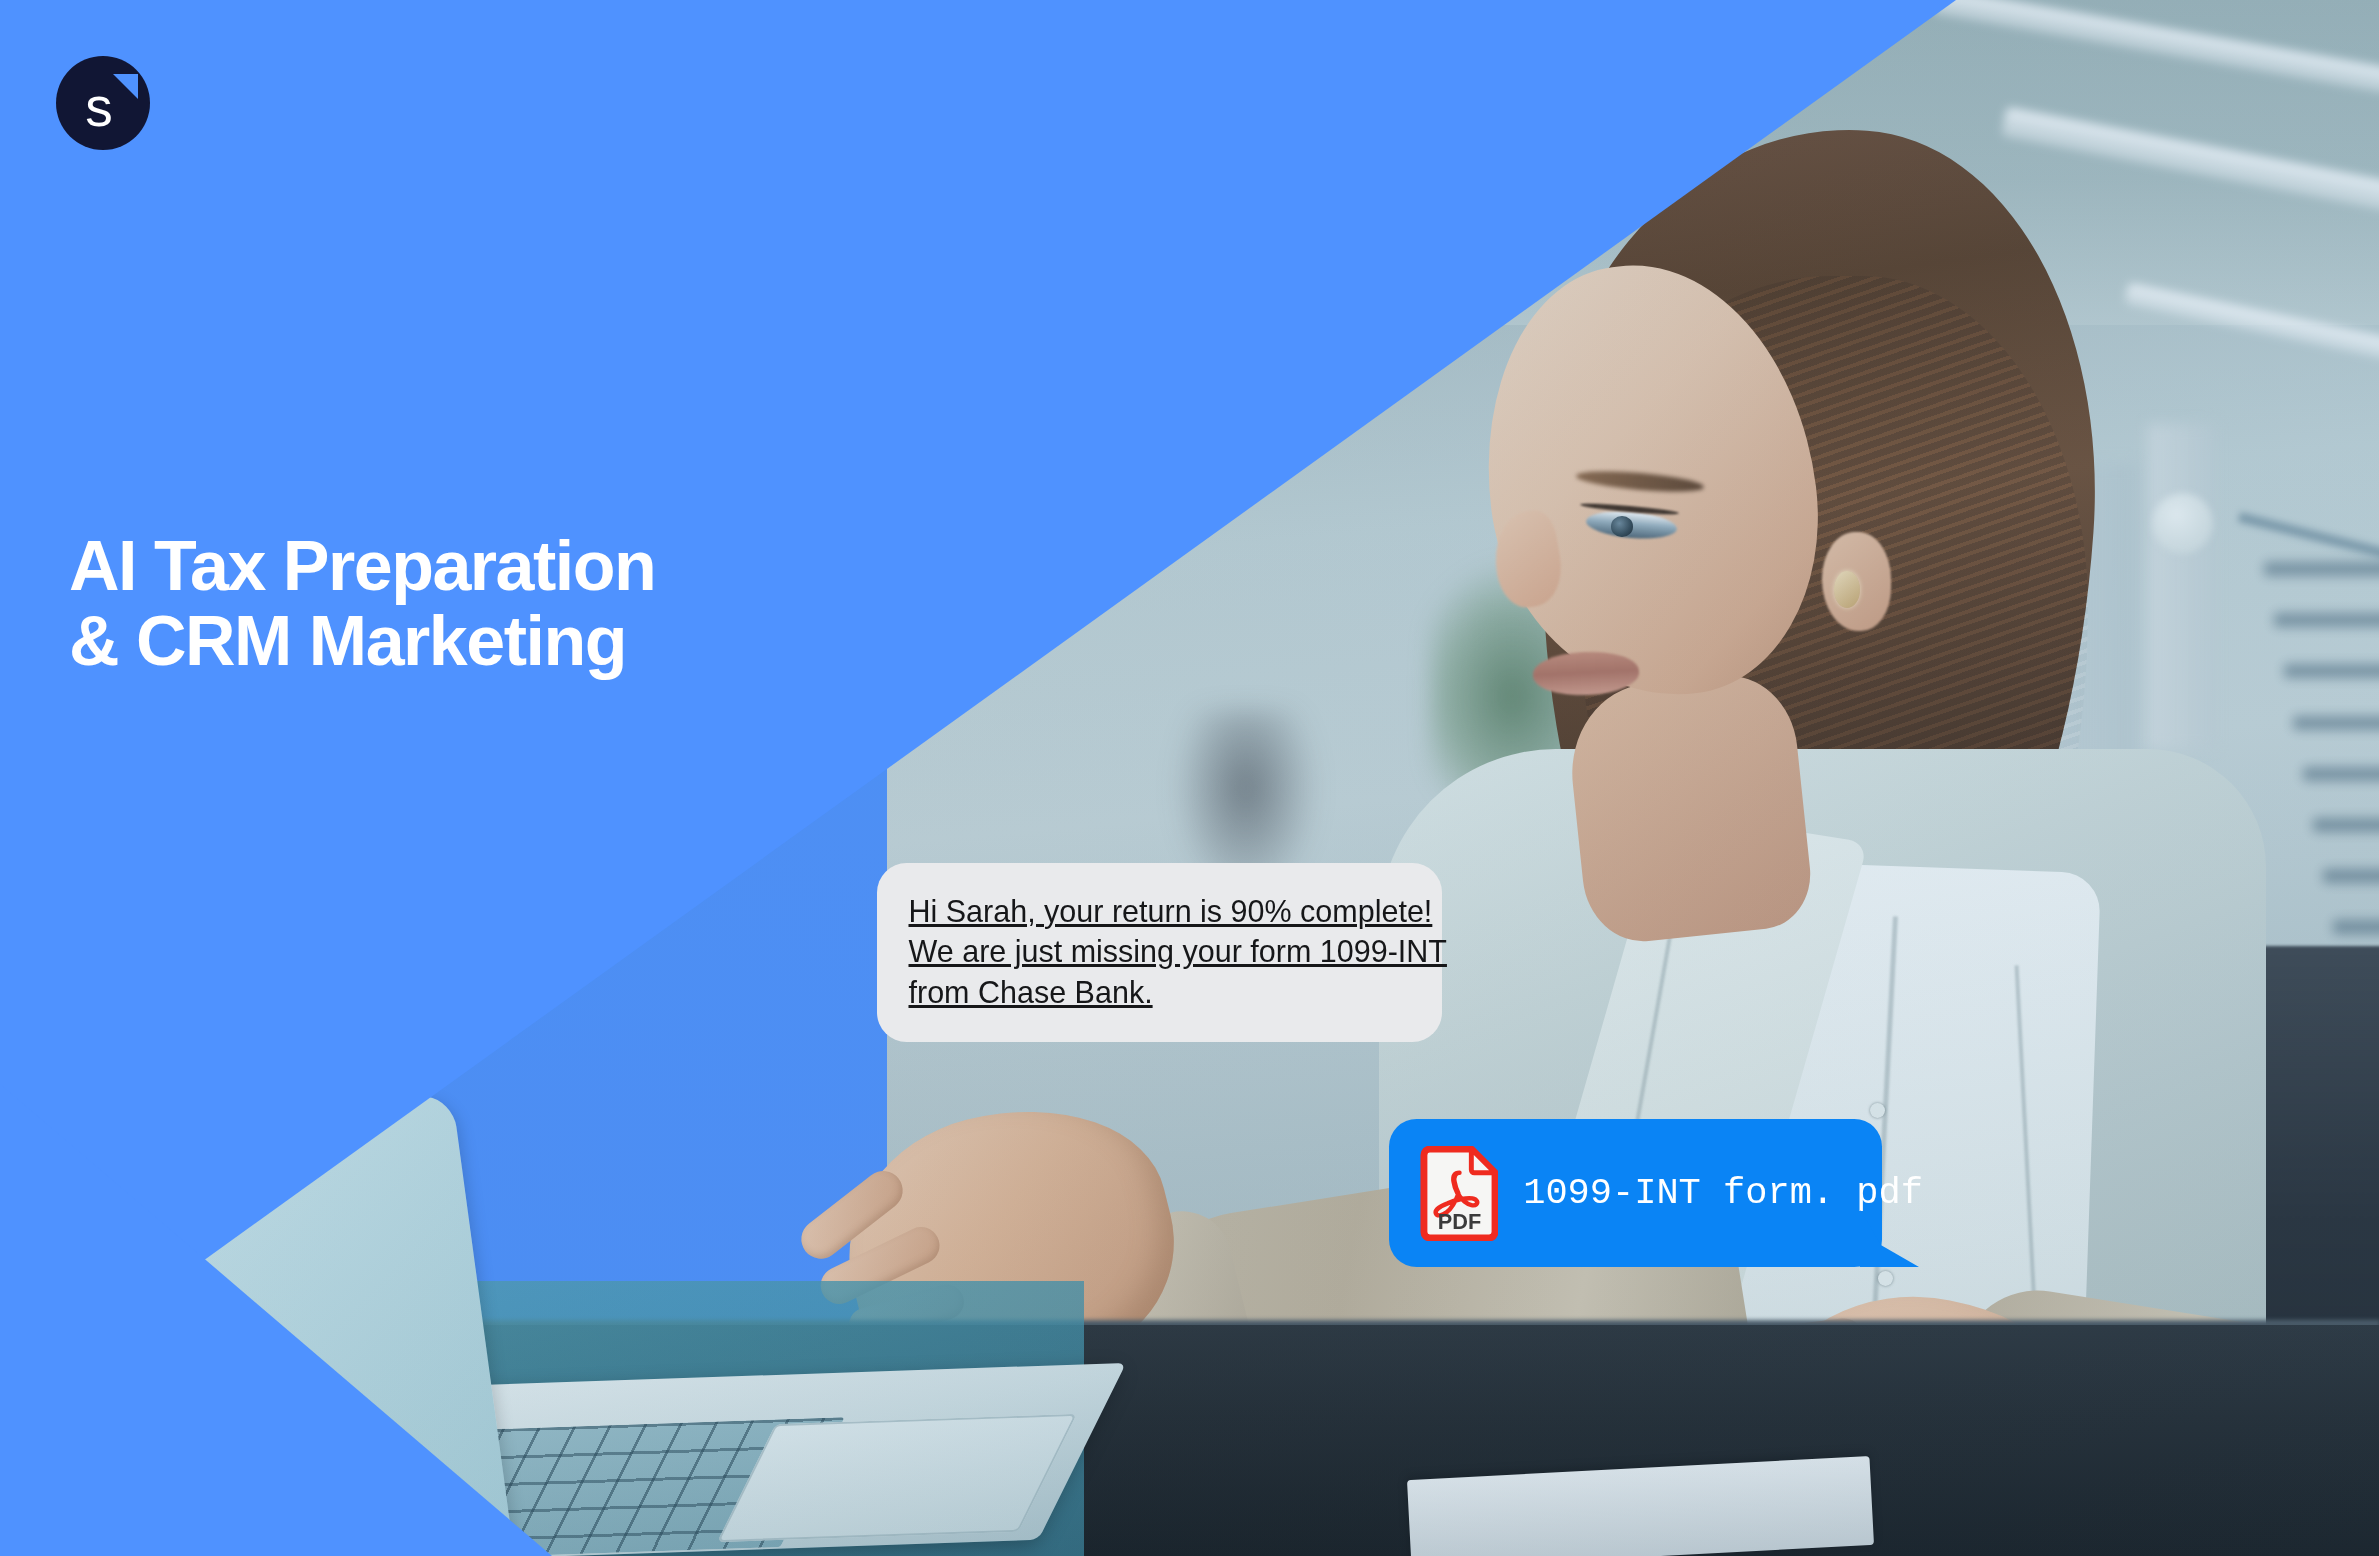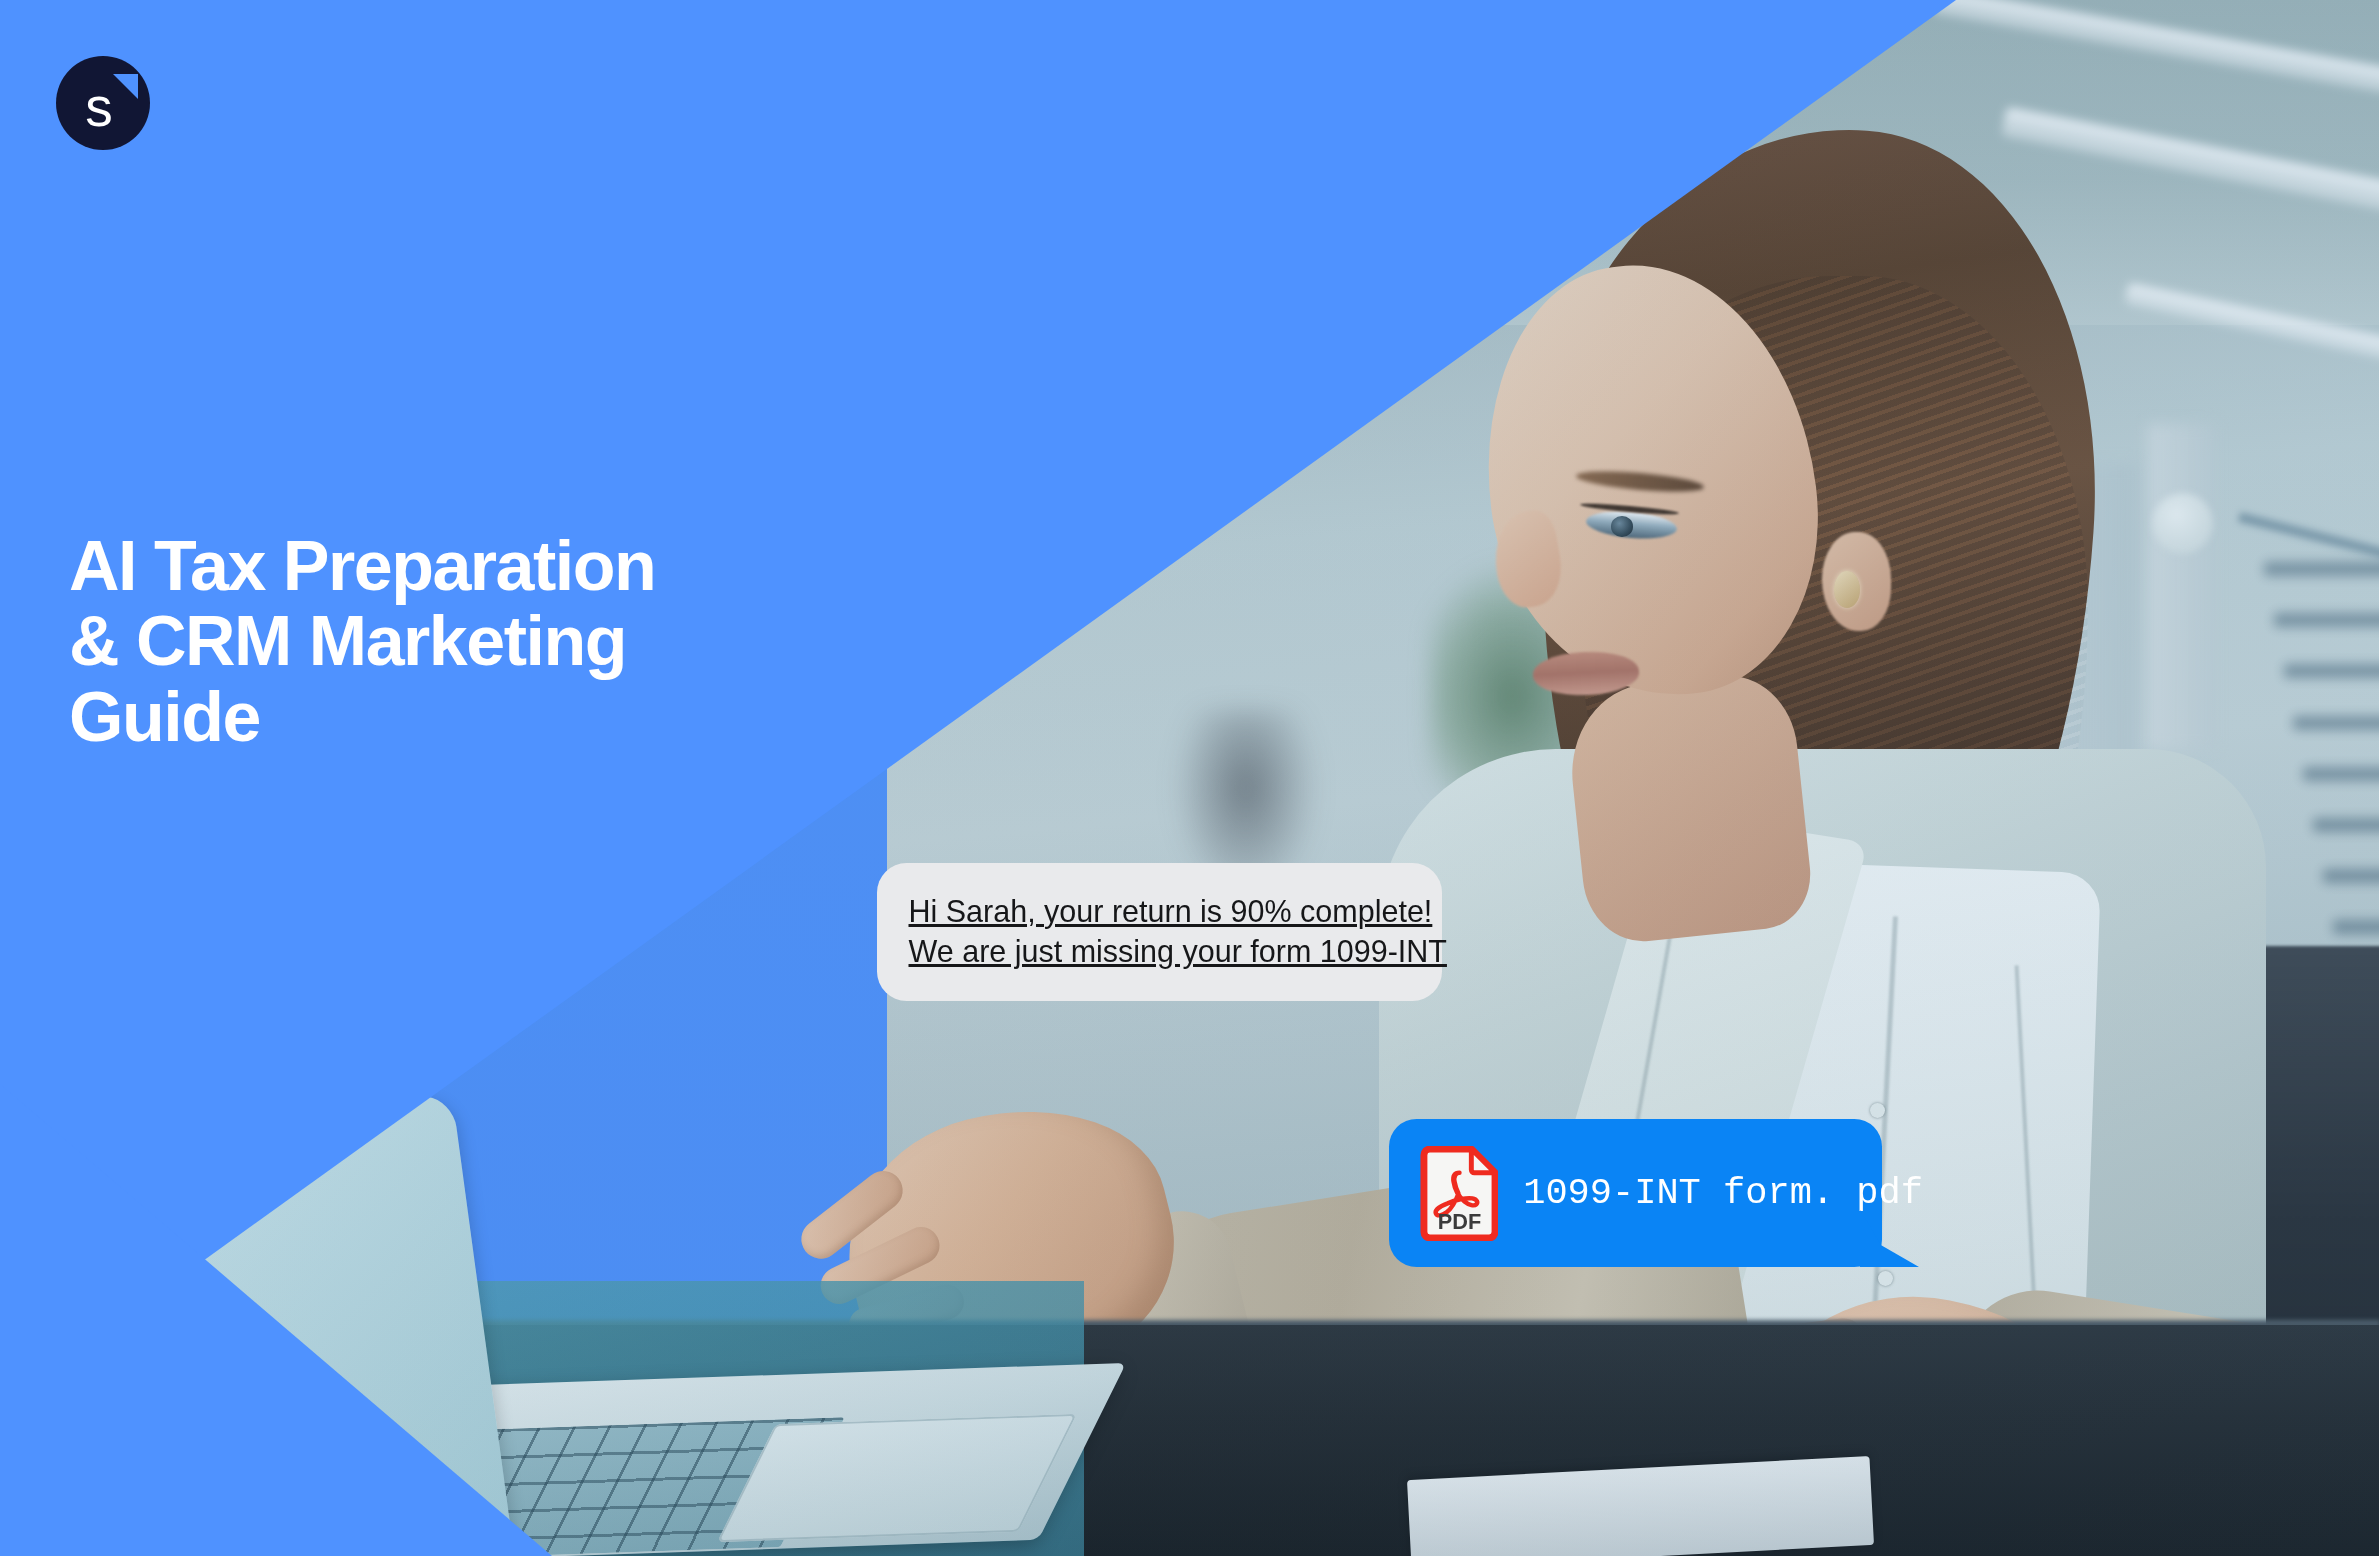--- a/index.html
+++ b/index.html
@@ -548,26 +548,26 @@
   <div class="blue-overlay-bottom"></div>
 
   <div class="logo">
     <span class="logo-letter">s</span>
     <span class="logo-flag"></span>
   </div>
 
   <h1 class="title">
     <span>AI Tax Preparation</span><br>
     <span>&amp; CRM Marketing</span><br>
-    <span>Guide</span>
   </h1>
 
   <div class="bubble-gray">
     <p>Hi Sarah, your return is 90% complete!</p>
     <p>We are just missing your form 1099-INT</p>
+    <p>from Chase Bank.</p>
   </div>
 
   <div class="bubble-blue">
     <span class="pdf-icon">
       <svg width="79" height="95" viewBox="0 0 80 96" xmlns="http://www.w3.org/2000/svg">
         <path d="M5 9 A6 6 0 0 1 11 3 L53 3 L77 27 L77 87 A6 6 0 0 1 71 93 L11 93 A6 6 0 0 1 5 87 Z" fill="#f6f6f4" stroke="#ef2b1f" stroke-width="7" stroke-linejoin="round"></path>
         <path d="M53 3 L77 27 L56 27 A3 3 0 0 1 53 24 Z" fill="#f6f6f4" stroke="#ef2b1f" stroke-width="5" stroke-linejoin="round"></path>
         <path d="M41 27 c-4 0 -6 4 -5 9 c1 6 4 12 4 12 c-3 8 -8 16 -12 19 c-5 4 -10 4 -11 1 c-1 -3 4 -7 12 -10 c9 -4 20 -6 25 -5 c5 1 6 4 4 6 c-2 2 -7 1 -12 -3 c-6 -5 -10 -13 -11 -20 c-1 -6 1 -9 6 -9 z" fill="none" stroke="#ef2b1f" stroke-width="4.5" stroke-linejoin="round" stroke-linecap="round"></path>
         <text x="41" y="84" font-family="Liberation Sans, sans-serif" font-size="22" font-weight="700" fill="#3b3b3b" text-anchor="middle">PDF</text>
       </svg>

